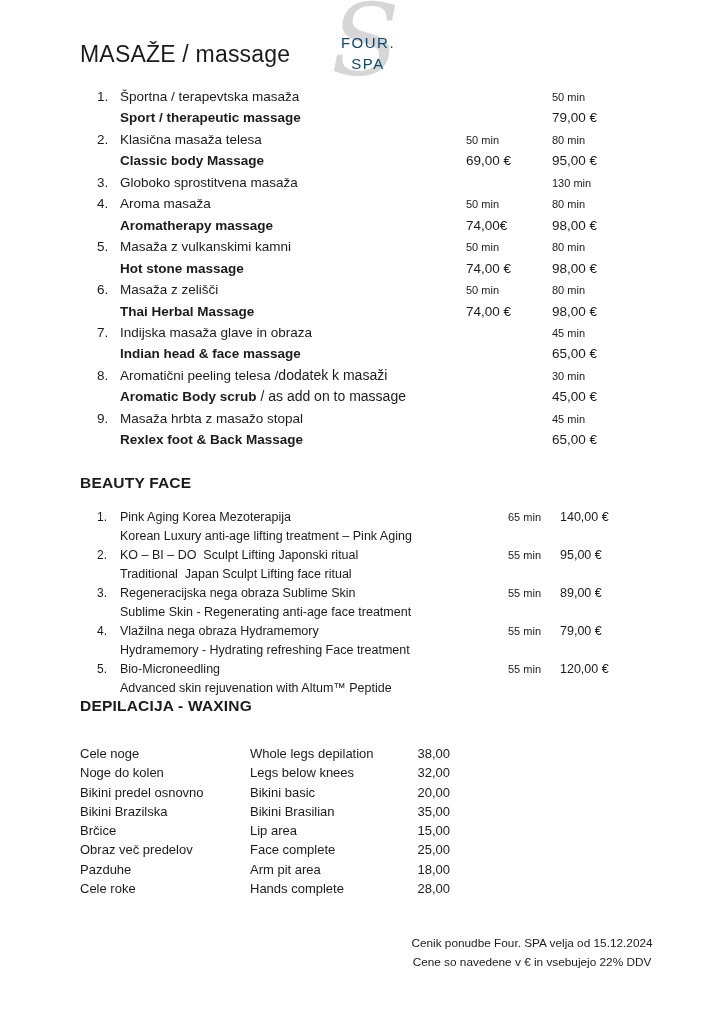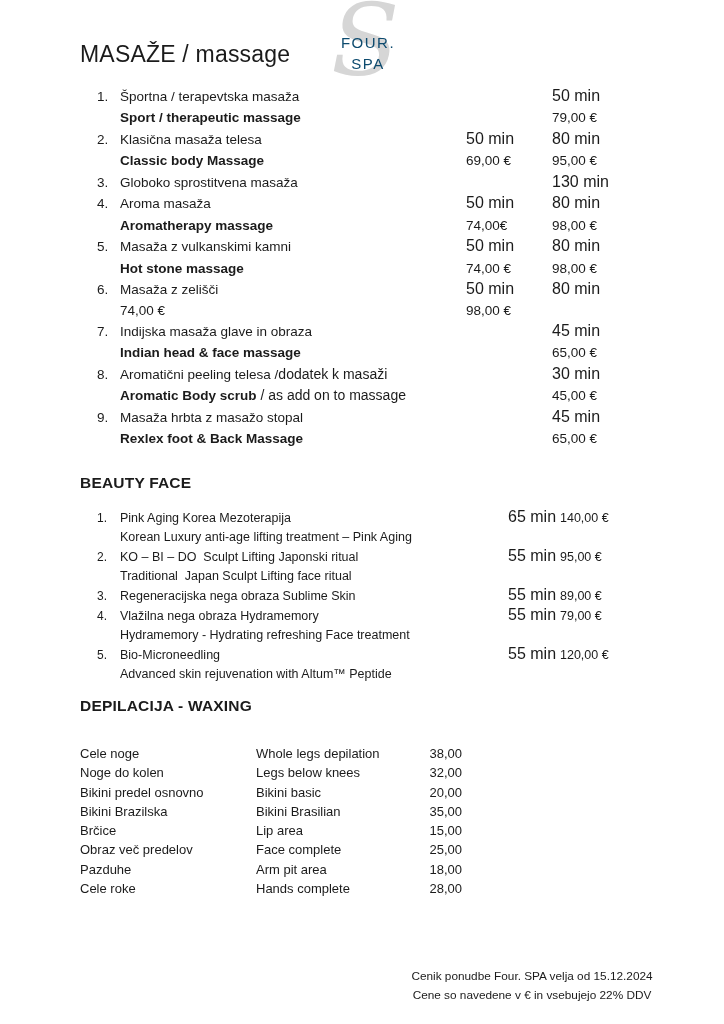--- a/index.html
+++ b/index.html
@@ -17,43 +17,43 @@
     font-size:100px; color:#d6d6d6; user-select:none;
   }
   .logo-text { position:absolute; width:100%; text-align:center; color:#0c4a6e; font-size:15px; letter-spacing:1.5px; }
   .logo-line1 { top:29px; }
   .logo-line2 { top:50px; }
 
   
   .m-list { position:absolute; left:0; top:86px; width:724px; padding-left:97px; box-sizing:border-box; font-size:13.5px; }
   .m-line { display:grid; grid-template-columns:23px 346px 86px auto; line-height:20.45px; align-items:baseline; }
   .name { white-space:pre-wrap; }
-  .dur { font-size:16px; }
+  .dur { font-size:11px; }
   .price { font-size:13.5px; }
   .bold { font-weight:700; }
   .sm { font-size:14px; font-weight:400;text-align:right; }
 
   .section-h { position:absolute; left:80px; font-size:15.5px; font-weight:700; letter-spacing:0.2px; }
   #beauty-h { top:474px; }
   #waxing-h { top:697px; }
 
   
   .b-list { position:absolute; left:0; top:508px; width:724px; padding-left:97px; box-sizing:border-box; font-size:12.5px; }
   .b-line { display:grid; grid-template-columns:23px 388px 52px 77px; line-height:18.95px; align-items:baseline; }
   .b-num { font-size:12px; }
   .b-price { text-align:left; }
 
   
   .w-list { position:absolute; left:0; top:744px; width:724px; padding-left:80px; box-sizing:border-box; font-size:13px; }
-  .w-line { display:grid; grid-template-columns:170px 150px 50px; line-height:19.3px;gap:6px; }
+  .w-line { display:grid; grid-template-columns:170px 150px 50px; line-height:19.3px; }
   .w-price { text-align:right; }
 
   
   .footer-left  { position:absolute; left:80px;  top:934px; font-size:11.8px; line-height:19px; }
-  .footer-right { position:absolute; left:392px; top:934px; width:280px; text-align:center; font-size:11.8px; line-height:19px;margin-top:33px; }
+  .footer-right { position:absolute; left:392px; top:934px; width:280px; text-align:center; font-size:11.8px; line-height:19px; }
 </style>
 </head>
 <body>
 
 <div class="page">
 
   <div class="title">MASAŽE / massage</div>
 
   <div class="logo">
     <span class="logo-glyph">S</span>
@@ -123,20 +123,21 @@
     </div>
 
     <div class="m-line">
       <span>6.</span>
       <span class="name"><span>Masaža z zelišči</span><span class="sm"></span></span>
       <span class="dur">50 min</span>
       <span class="dur">80 min</span>
     </div>
     <div class="m-line">
       <span></span>
+      <span class="name bold"><span>Thai Herbal Massage</span><span class="sm"></span></span>
       <span class="price">74,00 €</span>
       <span class="price">98,00 €</span>
     </div>
 
     <div class="m-line">
       <span>7.</span>
       <span class="name"><span>Indijska masaža glave in obraza</span><span class="sm"></span></span>
       <span class="dur"></span>
       <span class="dur">45 min</span>
     </div>
@@ -204,20 +205,26 @@
       <span></span>
         <span></span>
     </div>
 
     <div class="b-line">
       <span class="b-num">3.</span>
       <span class="name">Regeneracijska nega obraza Sublime Skin</span>
       <span class="dur">55 min</span>
       <span class="b-price">89,00 €</span>
     </div>
+    <div class="b-line">
+      <span></span>
+      <span class="name">Sublime Skin - Regenerating anti-age face treatment</span>
+      <span></span>
+        <span></span>
+    </div>
 
     <div class="b-line">
       <span class="b-num">4.</span>
       <span class="name">Vlažilna nega obraza Hydramemory</span>
       <span class="dur">55 min</span>
       <span class="b-price">79,00 €</span>
     </div>
     <div class="b-line">
       <span></span>
       <span class="name">Hydramemory - Hydrating refreshing Face treatment</span>

